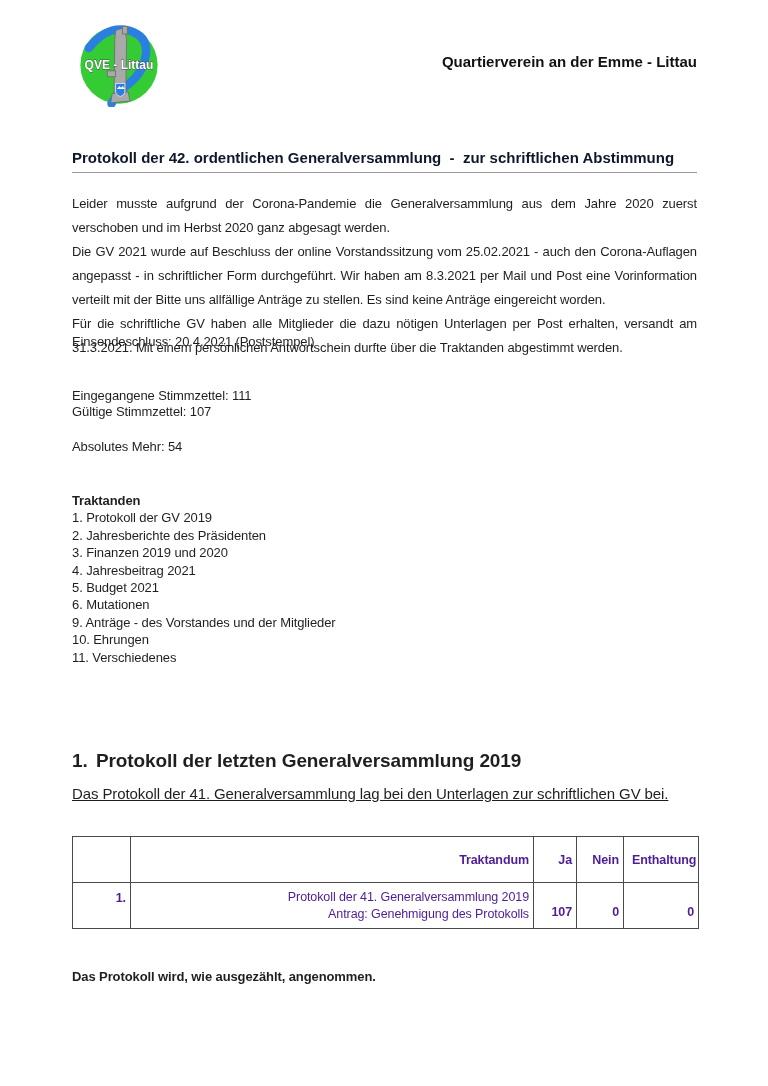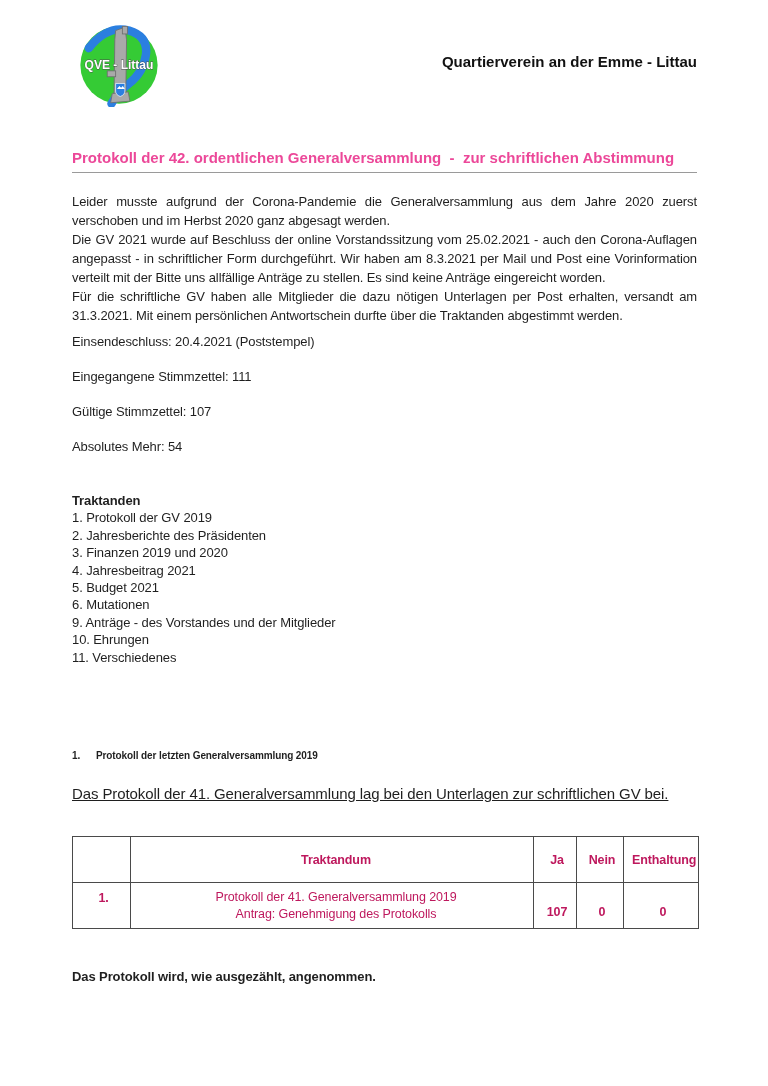--- a/index.html
+++ b/index.html
@@ -7,51 +7,51 @@
     position:relative; width:768px; height:1086px; background:#ffffff;
     font-family:"Liberation Sans", sans-serif; color:#1f1f1f; overflow:hidden;
   }
   .logo { position:absolute; left:69px; top:23px; width:84px; height:84px;margin-left:8px; }
   .org-name {
     position:absolute; top:53px; right:71px;
     font-size:15px; font-weight:bold; color:#111;margin-left:14px;
   }
   .doc-title {
     position:absolute; top:149px; left:72px; right:71px;
-    font-size:15px; font-weight:bold; color:#ec4899;
+    font-size:15px; font-weight:bold; color:#0f172a;
     border-bottom:1px solid #9a9a9a; padding-bottom:6px; white-space:pre-wrap;
   }
   .intro {
     position:absolute; top:192px; left:72px; right:71px;
-    font-size:13px; line-height:19px; text-align:justify; letter-spacing:-0.1px;
+    font-size:13px; line-height:24px; text-align:justify; letter-spacing:-0.1px;
   }
   .intro p { margin:0; }
   .info-line { position:absolute; left:72px; font-size:13px; letter-spacing:-0.1px; }
-  #info-0 { top:334px; } #info-1 { top:369px;text-align:right; } #info-2 { top:404px; } #info-3 { top:439px; }
+  #info-0 { top:334px; } #info-1 { top:388px;text-align:right; } #info-2 { top:404px; } #info-3 { top:439px; }
   .agenda { position:absolute; top:492px; left:72px; font-size:13px; line-height:17.4px; letter-spacing:-0.1px; }
   .agenda-heading { font-weight:bold; }
   .agenda-item { display:block; }
   .section-heading {
     position:absolute; top:750px; left:72px;
-    font-size:10px; font-weight:bold; letter-spacing:-0.1px;
+    font-size:19px; font-weight:bold; letter-spacing:-0.1px;
   }
   .section-heading .sec-num { display:inline-block; width:24px; }
   .section-body { position:absolute; top:785px; left:72px; right:71px; font-size:15px; letter-spacing:-0.1px;text-decoration:underline; }
   .vote-table {
     position:absolute; top:836px; left:72px;
     border-collapse:collapse; table-layout:fixed; width:626px;
     font-size:12.5px; letter-spacing:-0.1px;
   }
   .vote-table col.c-num { width:58px; }
   .vote-table col.c-trak { width:403px; }
   .vote-table col.c-ja { width:43px; }
   .vote-table col.c-nein { width:47px; }
   .vote-table col.c-enth { width:75px; }
   .vote-table th, .vote-table td {
-    border:1px solid #4a4a4a; padding:0 4px 0 8px; text-align:center; font-weight:bold; color:#be185d;margin-top:14px;
+    border:1px solid #4a4a4a; padding:0 4px 0 8px; text-align:right; font-weight:bold; color:#4c1d95;margin-top:14px;
   }
   .vote-table thead tr { height:46px; }
   .vote-table thead th { vertical-align:middle; }
   .vote-table .th-trak { padding-left:12px; }
   .vote-table tbody tr { height:46px; }
   .vote-table .td-num { vertical-align:top; padding-top:8px; }
   .vote-table .td-trak { vertical-align:middle; font-weight:normal; padding-left:12px; line-height:17px; }
   .vote-table .td-val { vertical-align:bottom; padding-bottom:9px; }
   .result-line { position:absolute; top:969px; left:72px; font-size:13px; letter-spacing:-0.1px;font-weight:bold; }
 </style>

